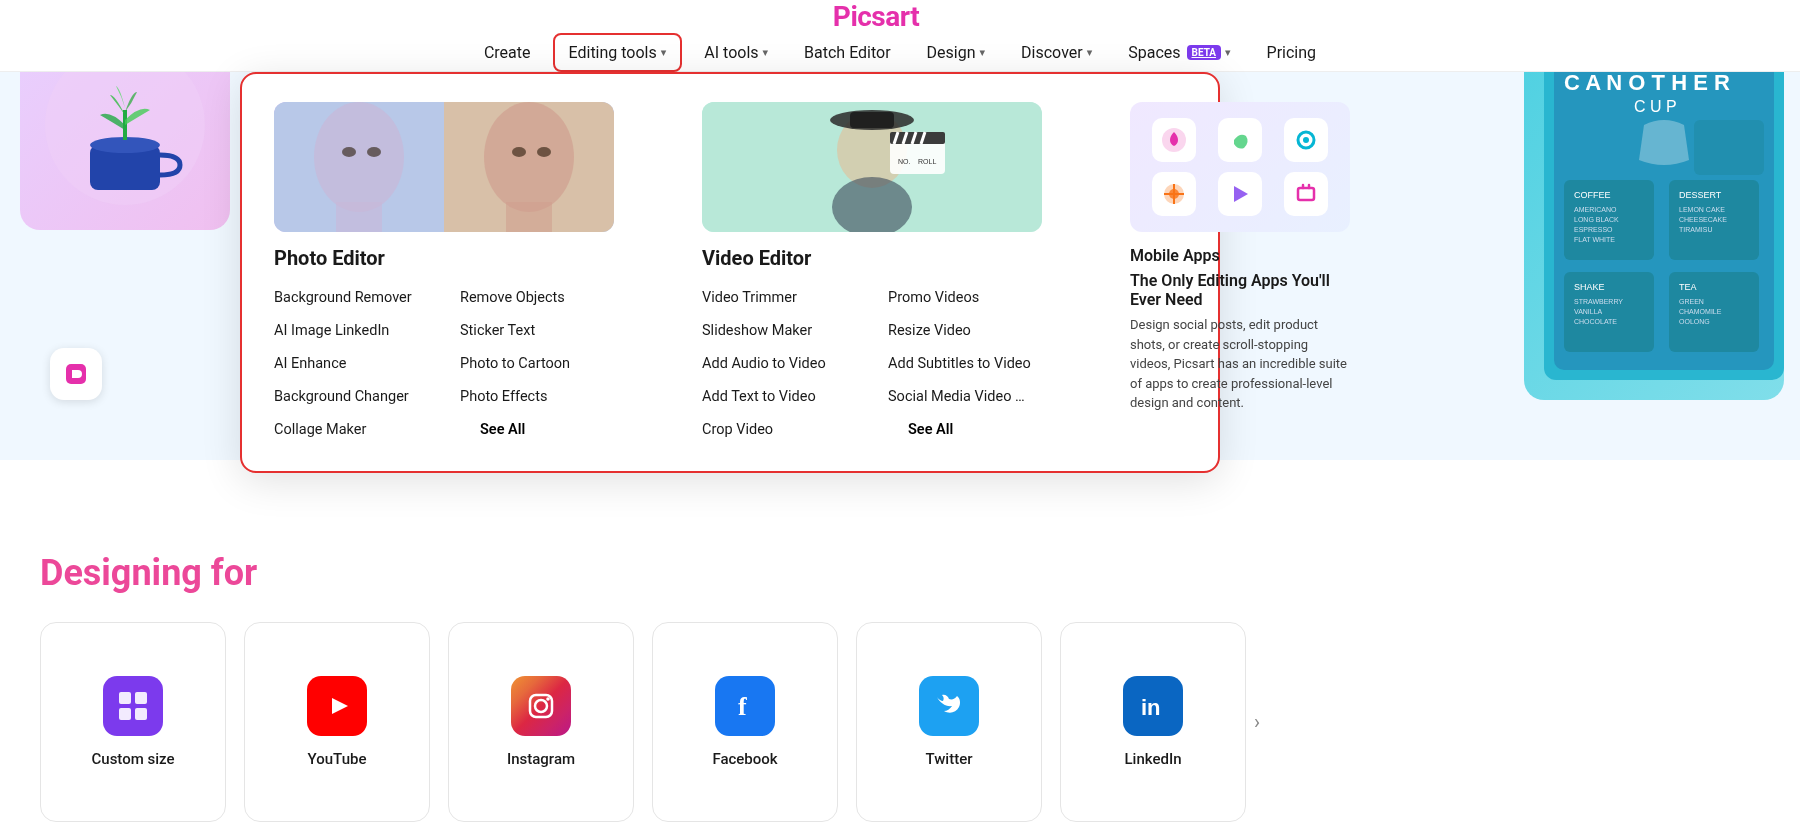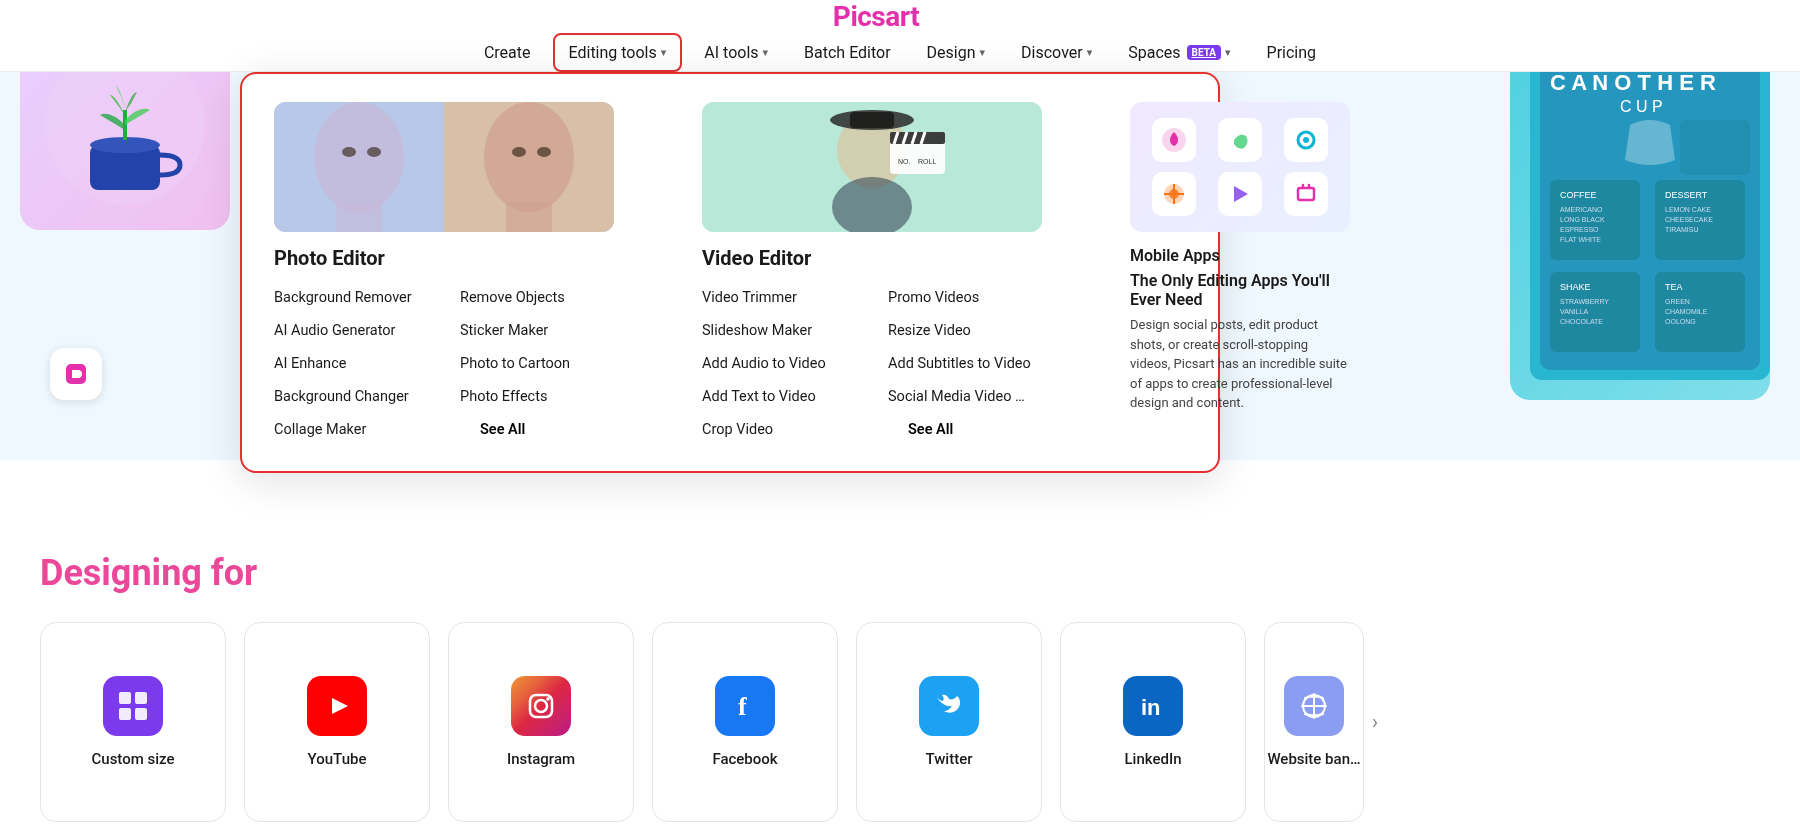--- a/index.html
+++ b/index.html
@@ -175,22 +175,22 @@
 
           <ellipse cx="245" cy="50" rx="7" ry="5" fill="#2a1a0a" opacity="0.6"></ellipse>
           <ellipse cx="270" cy="50" rx="7" ry="5" fill="#2a1a0a" opacity="0.6"></ellipse>
         </svg>
       </div>
     </div>
     <div class="col-title">Photo Editor</div>
     <div class="menu-grid">
       <div class="menu-item">Background Remover</div>
       <div class="menu-item">Remove Objects</div>
-      <div class="menu-item">AI Audio Generator</div>
-      <div class="menu-item">Sticker Maker</div>
+      <div class="menu-item">AI Image LinkedIn</div>
+      <div class="menu-item">Sticker Text</div>
       <div class="menu-item">AI Enhance</div>
       <div class="menu-item">Photo to Cartoon</div>
       <div class="menu-item">Background Changer</div>
       <div class="menu-item">Photo Effects</div>
       <div class="menu-item">Collage Maker</div>
       <div class="menu-item see-all">See All</div>
     </div>
   </div>
 
   <div class="col-sep"></div>
@@ -308,21 +308,21 @@
 
     <div style="position:absolute; bottom:20px; left:50px; width:52px; height:52px; background:#fff; border-radius:14px; display:flex; align-items:center; justify-content:center; box-shadow: 0 2px 10px rgba(0,0,0,0.12);">
       <svg width="28" height="28" viewBox="0 0 28 28">
           <rect x="4" y="4" width="20" height="20" rx="5" fill="#e530ab"></rect>
           <path d="M10 20 L10 10 L16 10 Q20 10 20 14 Q20 18 16 18 L10 18" fill="#fff" stroke="none"></path>
         </svg>
     </div>
   </div>
 
   <div style="position:absolute; right:0; top:0; width:300px; height:420px; overflow:hidden;">
-    <div style="width:260px; height:380px; background:linear-gradient(135deg,#4dd0e1,#80deea); border-radius:20px; margin:20px 10px; padding:20px; overflow:hidden;">
+    <div style="width:260px; height:380px; background:linear-gradient(135deg,#4dd0e1,#80deea); border-radius:20px; margin:20px 24px; padding:20px; overflow:hidden;">
       <svg width="240" height="340" viewBox="0 0 240 340">
         <rect width="240" height="340" fill="#29b6d0" rx="12"></rect>
 
         <rect x="10" y="10" width="220" height="320" rx="10" fill="#2596be"></rect>
         <text x="20" y="50" fill="#fff" font-size="22" font-weight="bold" font-family="sans-serif">C A N O T H E R</text>
         <text x="90" y="72" fill="#fff" font-size="16" font-family="sans-serif">C U P</text>
 
         <path d="M100 85 Q120 75 140 85 L145 120 Q120 130 95 120 Z" fill="#fff" opacity="0.3"></path>
 
         <rect x="20" y="140" width="90" height="80" rx="6" fill="#1e88a0"></rect>
@@ -414,25 +414,16 @@
       <div class="platform-card">
         <div class="platform-icon icon-linkedin">
           <svg width="34" height="34" viewBox="0 0 34 34">
             <text x="5" y="26" fill="#fff" font-size="22" font-weight="bold" font-family="sans-serif">in</text>
           </svg>
         </div>
         <span class="platform-label">LinkedIn</span>
       </div>
 
 
-      <div class="platform-card partial" style="flex:0 0 100px; overflow:hidden;">
-        <div class="platform-icon icon-website" style="width:60px;height:60px;border-radius:14px;background:#8b9df0;display:flex;align-items:center;justify-content:center;">
-          <svg width="34" height="34" viewBox="0 0 34 34">
-            <path d="M5 17 L29 17 M17 5 L17 29 M8 9 Q17 6 26 9 M8 25 Q17 28 26 25" fill="none" stroke="#fff" stroke-width="2" stroke-linecap="round"></path>
-            <circle cx="17" cy="17" r="11" fill="none" stroke="#fff" stroke-width="2"></circle>
-          </svg>
-        </div>
-        <span class="platform-label">Website ban…</span>
-      </div>
     </div>
     <div class="chevron-right">›</div>
   </div>
 </div>
 
 </body></html>

